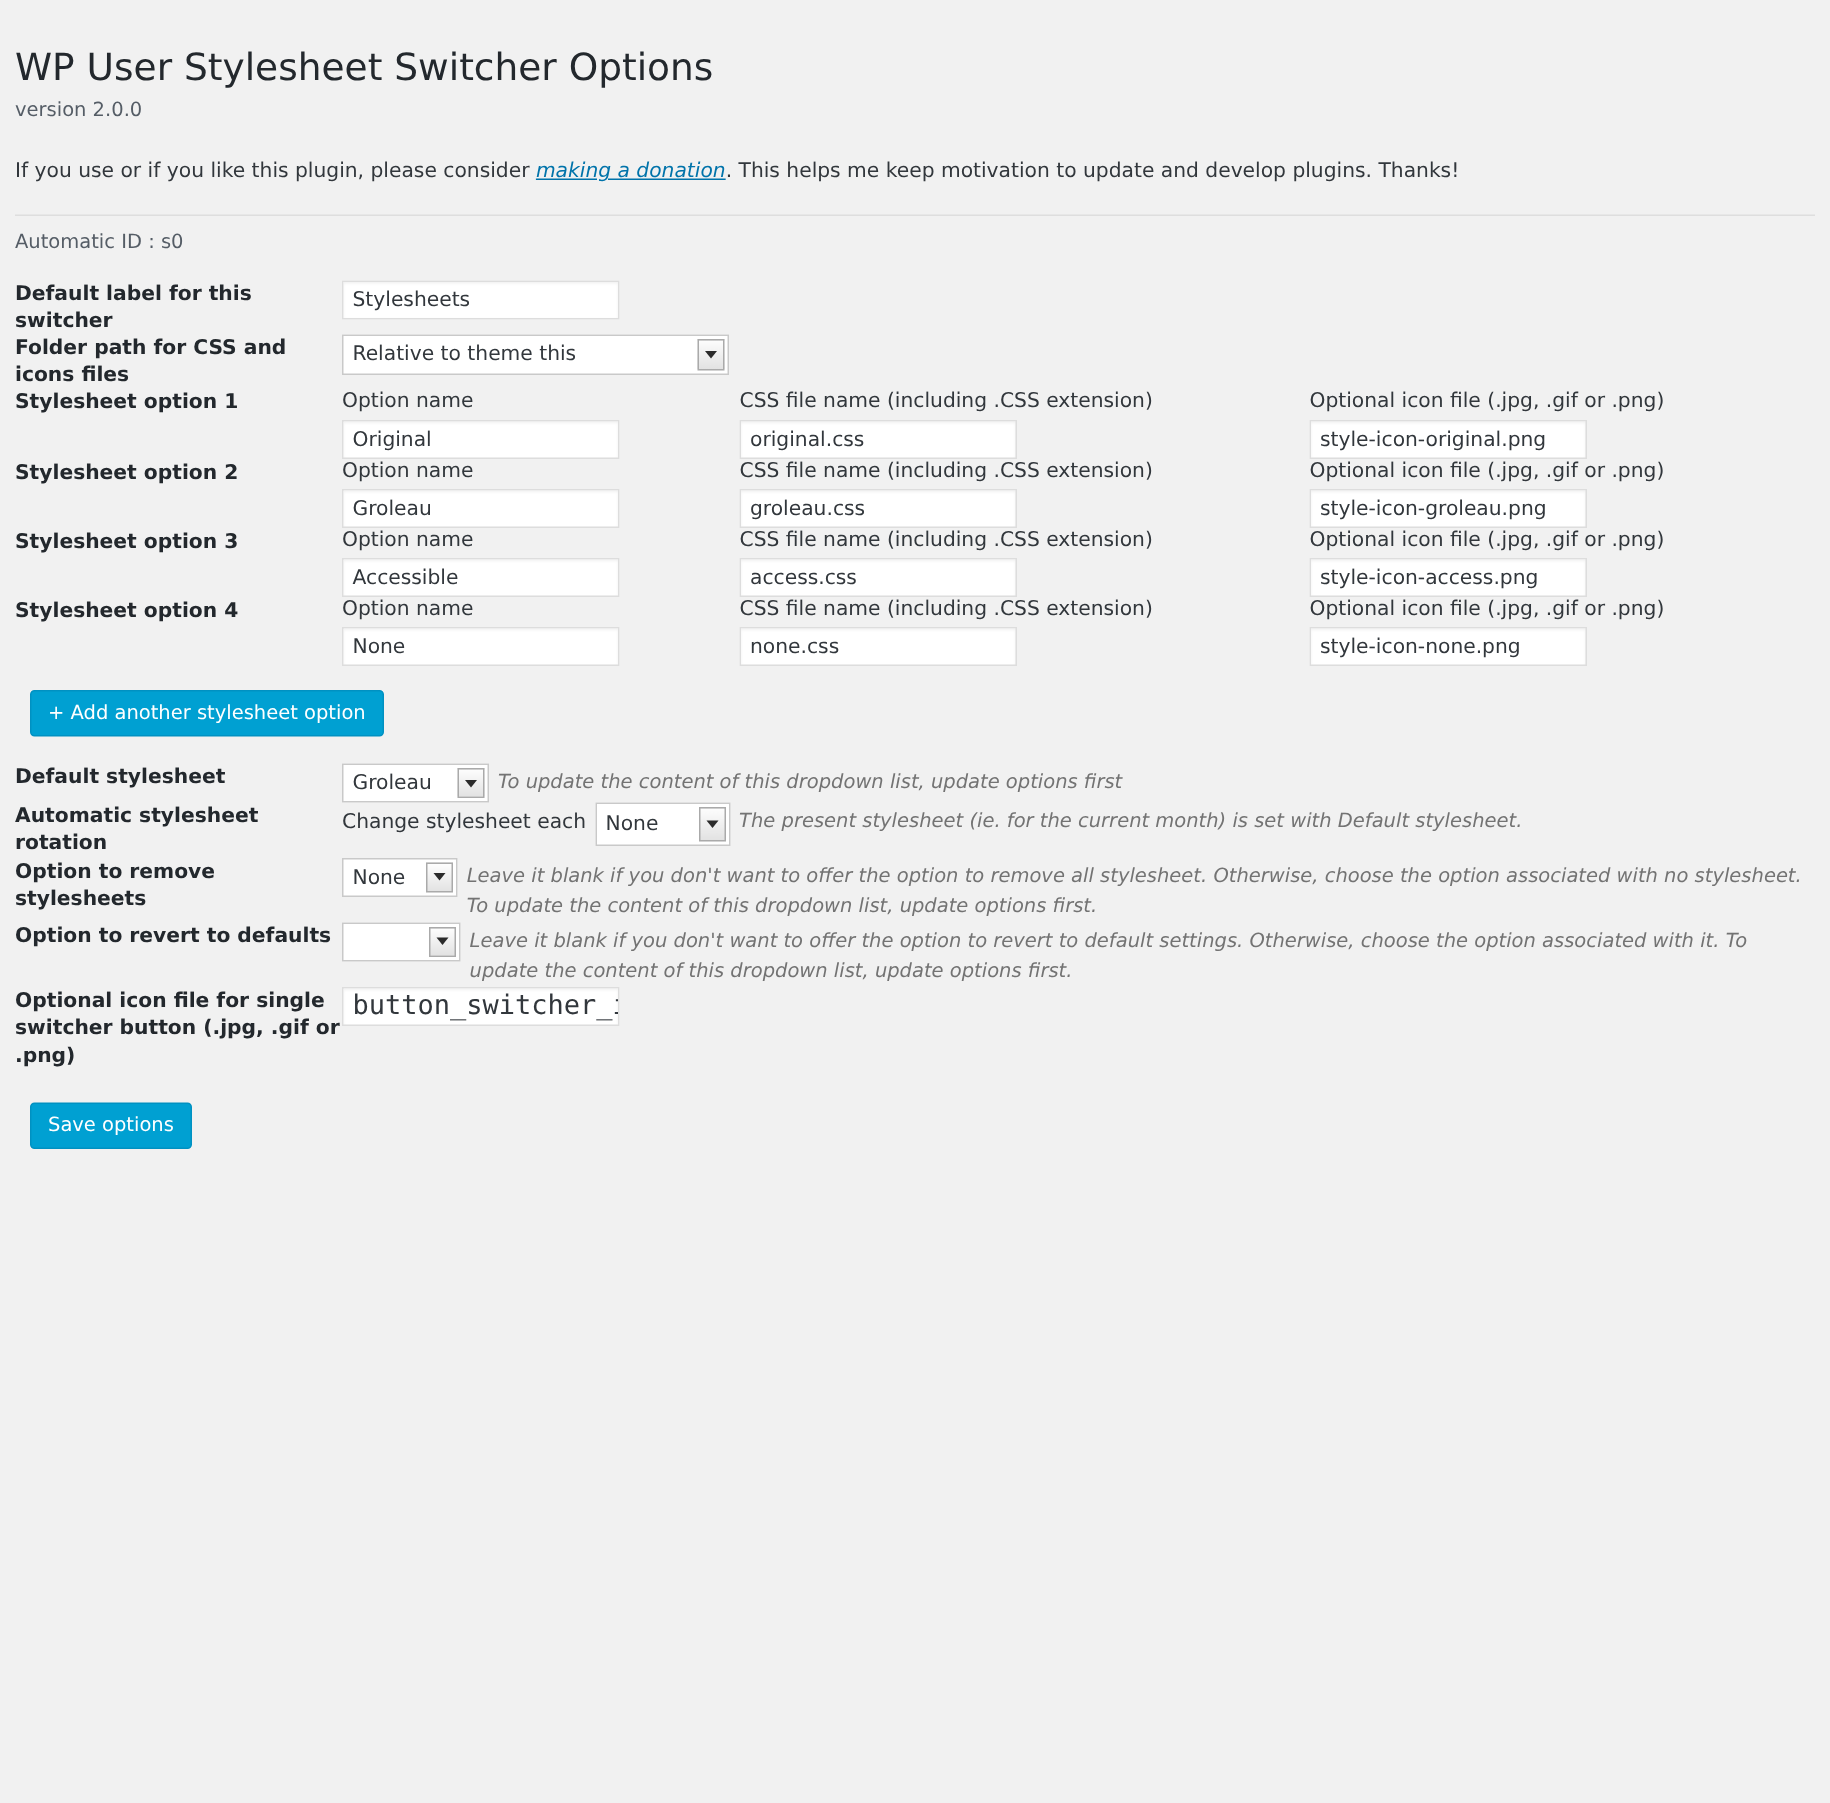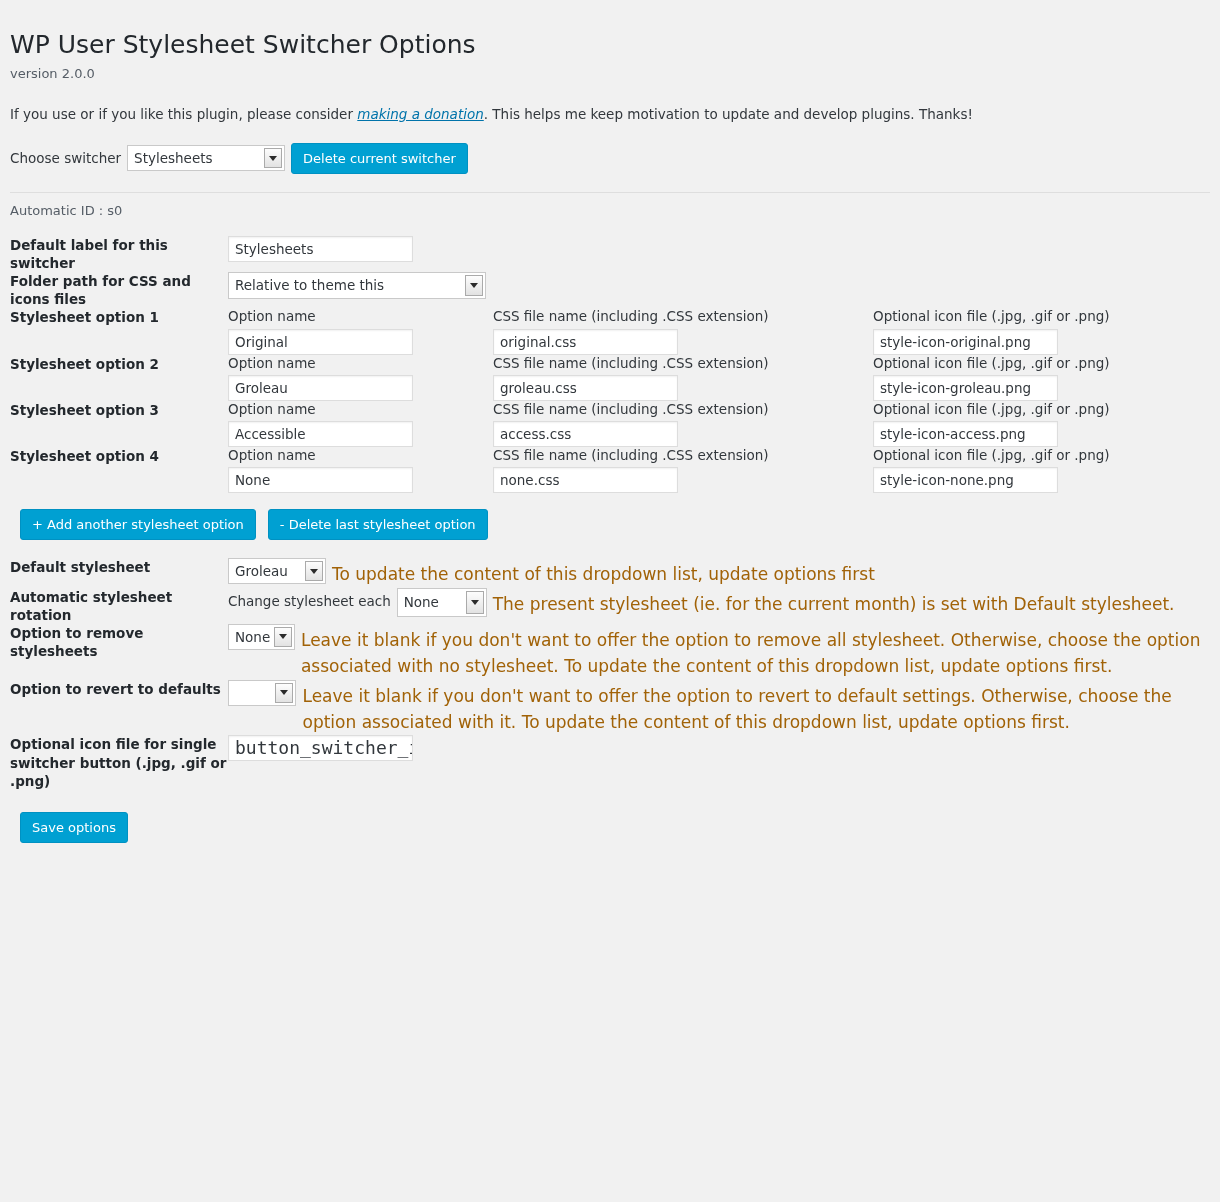--- a/index.html
+++ b/index.html
@@ -191,22 +191,23 @@
     margin-bottom: 4px;
     line-height: 1.2;
     white-space: nowrap;
   }
   .btn-row {
     margin: 16px 0 0 10px;
     display: flex;
     gap: 12px;
   }
   .note {
-    font-size: 17px;
-    color: #a16207;
+    font-style: italic;
+    font-size: 13px;
+    color: #737373;
     line-height: 1.55;
   }
   .inline-field {
     display: flex;
     align-items: flex-start;
     gap: 6px;
   }
   .inline-field .note {
     padding-top: 3px;
   }
@@ -225,28 +226,20 @@
 </head>
 <body>
 
 <div class="wrap">
 
   <h1 class="page-title">WP User Stylesheet Switcher Options</h1>
   <p class="version">version 2.0.0</p>
 
   <p class="donation-line"><span>If you use or if you like this plugin, please consider </span><a href="#">making a donation</a><span>. This helps me keep motivation to update and develop plugins. Thanks!</span></p>
 
-  <div class="switcher-row">
-    <span class="lbl">Choose switcher</span>
-    <span class="sel sel-switcher">
-      <span class="sel-val">Stylesheets</span>
-      <span class="arrow-box"></span>
-    </span>
-    <span class="btn">Delete current switcher</span>
-  </div>
 
   <hr class="sep">
 
   <p class="switcher-id">Automatic ID : s0</p>
 
   <table class="form-table">
     <tbody>
         <tr>
       <th class="row-label">Default label for this switcher</th>
       <td class="row-field">
@@ -341,21 +334,20 @@
             <span class="txt txt-icon">style-icon-none.png</span>
           </div>
         </div>
       </td>
     </tr>
   </tbody>
     </table>
 
   <div class="btn-row">
     <span class="btn">+ Add another stylesheet option</span>
-    <span class="btn">- Delete last stylesheet option</span>
   </div>
 
   <table class="form-table">
     <tbody>
         <tr>
       <th class="row-label">Default stylesheet</th>
       <td class="row-field">
         <div class="inline-field">
           <span class="sel sel-default">
             <span class="sel-val">Groleau</span>

